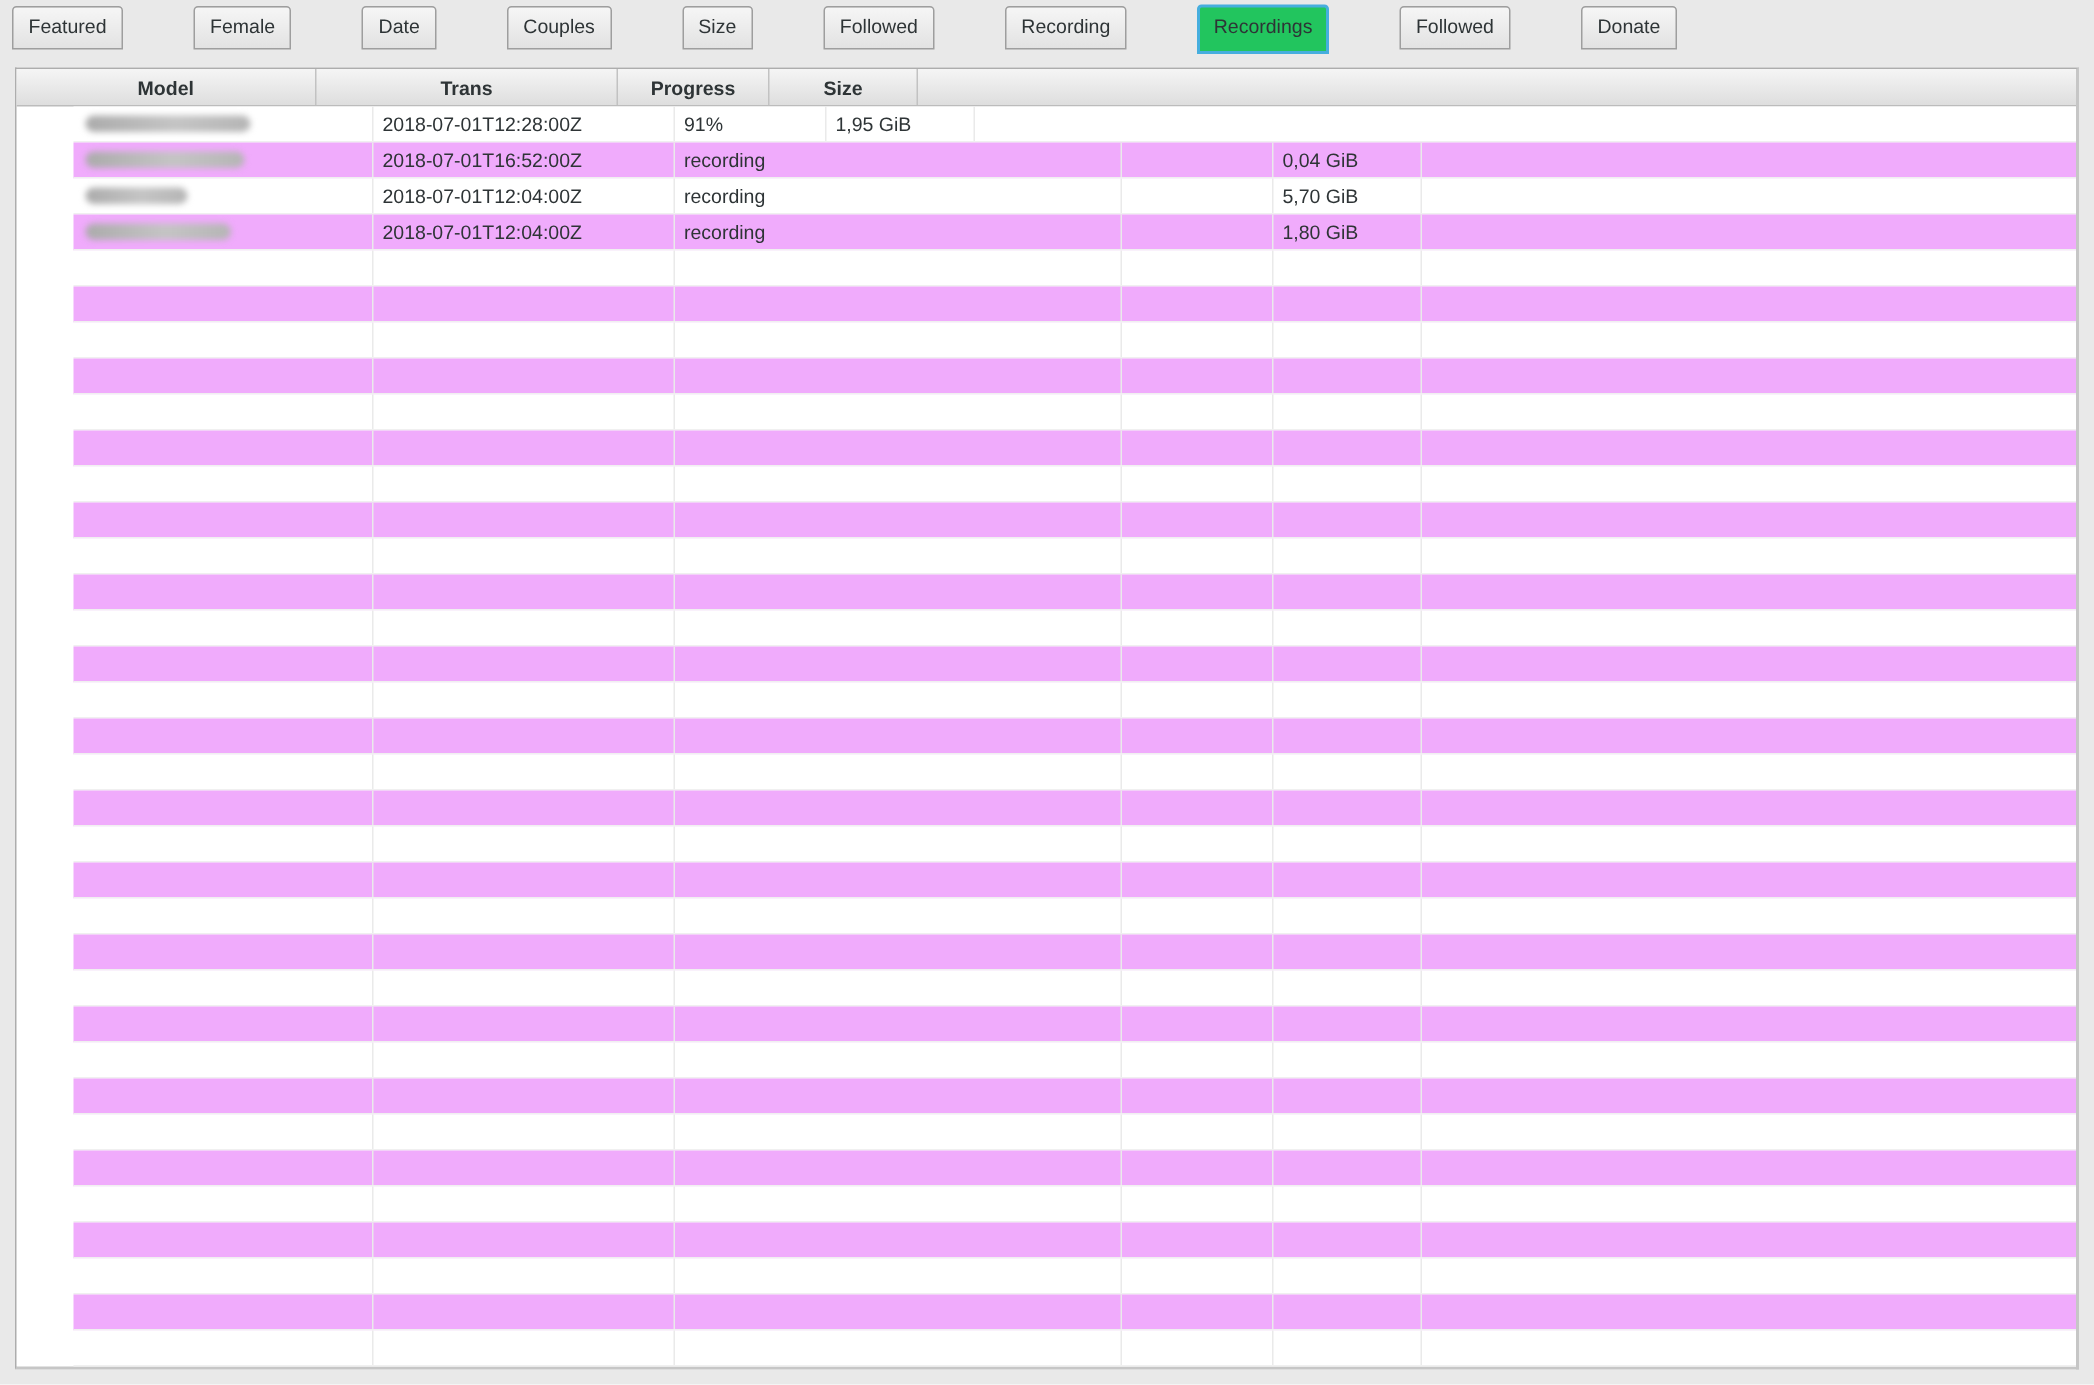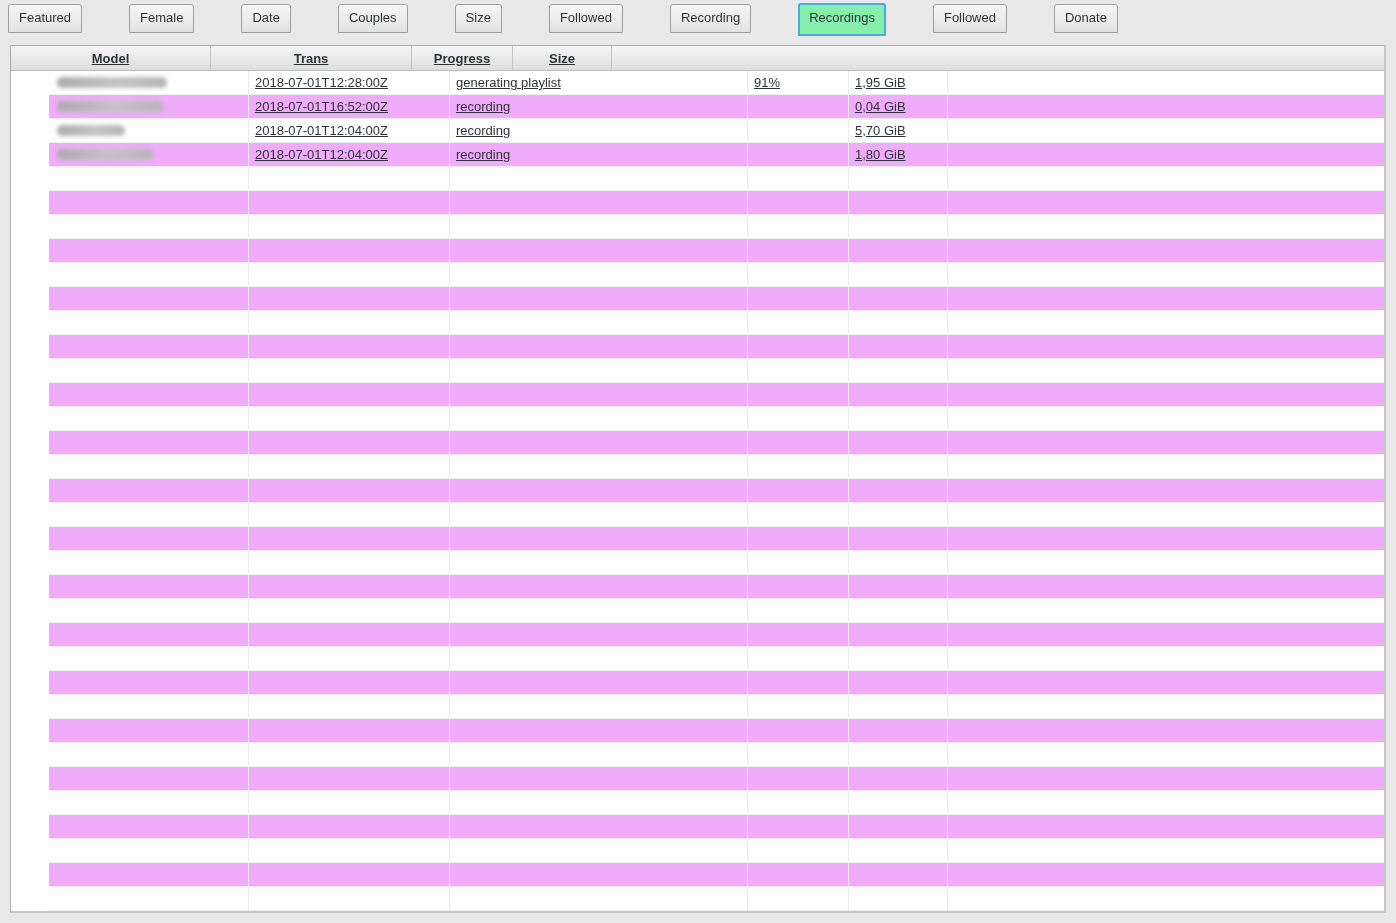--- a/index.html
+++ b/index.html
@@ -24,38 +24,37 @@
     margin-right:3px;
     background:linear-gradient(#f6f6f6,#e2e2e2);
     border:1px solid #9e9e9e;
     border-radius:3px 3px 0 0;
     cursor:default;
     line-height:16px;
     height:29px;
     margin-bottom:3px;
   }
   .tab.active {
-    background:#86efac;
+    background:#22c55e;
     border:2px solid #46aede;
     border-radius:3px 3px 0 0;
     height:33px;
     padding:5px 9px 8px;
     margin-bottom:0;
   }
 
   
   .table-frame {
     position:absolute; left:10px; top:45px;
     width:1376px; height:868px;
     background:#ffffff;
     border:1px solid #adadad;
     border-right:2px solid #c6c6c6;
     border-bottom:2px solid #c6c6c6;
     overflow:hidden;
-    text-decoration:underline;
   }
 
   .thead { display:flex; height:25px;
     background:linear-gradient(#f5f5f5,#dedede);
     border-bottom:1px solid #bcbcbc;
   }
   .th {
     display:flex; align-items:center; justify-content:center;
     font-weight:bold; color:#2e3436;
     border-right:1px solid #c2c2c2;
@@ -117,21 +116,20 @@
       <div class="th col-progress">Progress</div>
       <div class="th col-size">Size</div>
       <div class="th col-rest"></div>
     </div>
   <div class="tbody">
       <div class="row">
         <div class="td col-model">
           <div class="blob" style="width: 110px;"></div>
         </div>
         <div class="td col-date">2018-07-01T12:28:00Z</div>
-        <div class="td col-status">generating playlist</div>
         <div class="td col-progress">91%</div>
         <div class="td col-size">1,95 GiB</div>
         <div class="td col-rest"></div>
       </div>
       <div class="row odd">
         <div class="td col-model">
           <div class="blob" style="width: 106px;"></div>
         </div>
         <div class="td col-date">2018-07-01T16:52:00Z</div>
         <div class="td col-status">recording</div>

